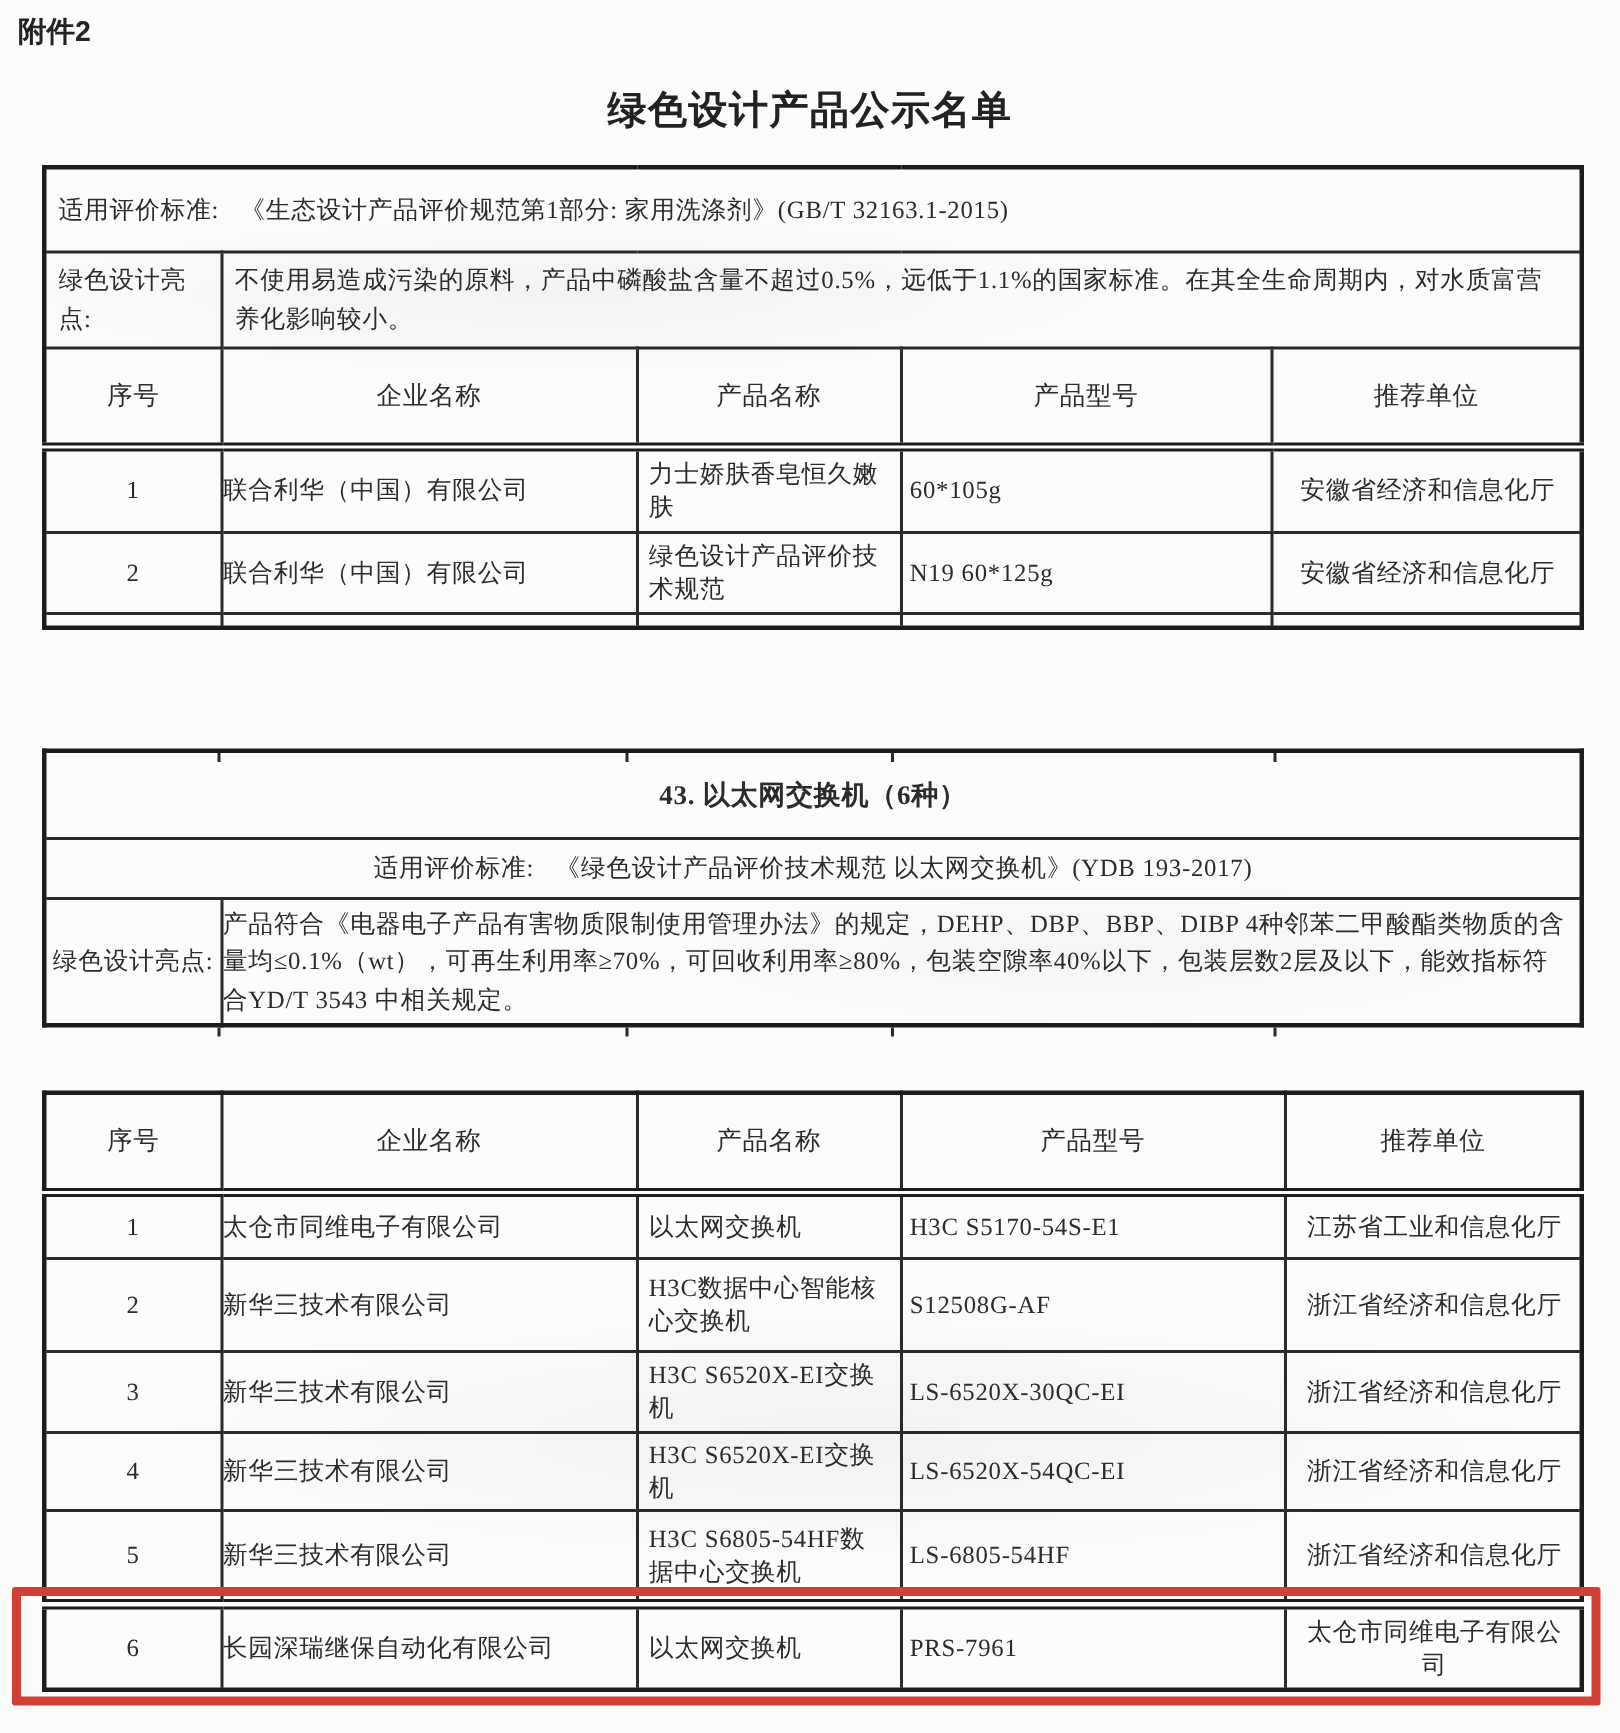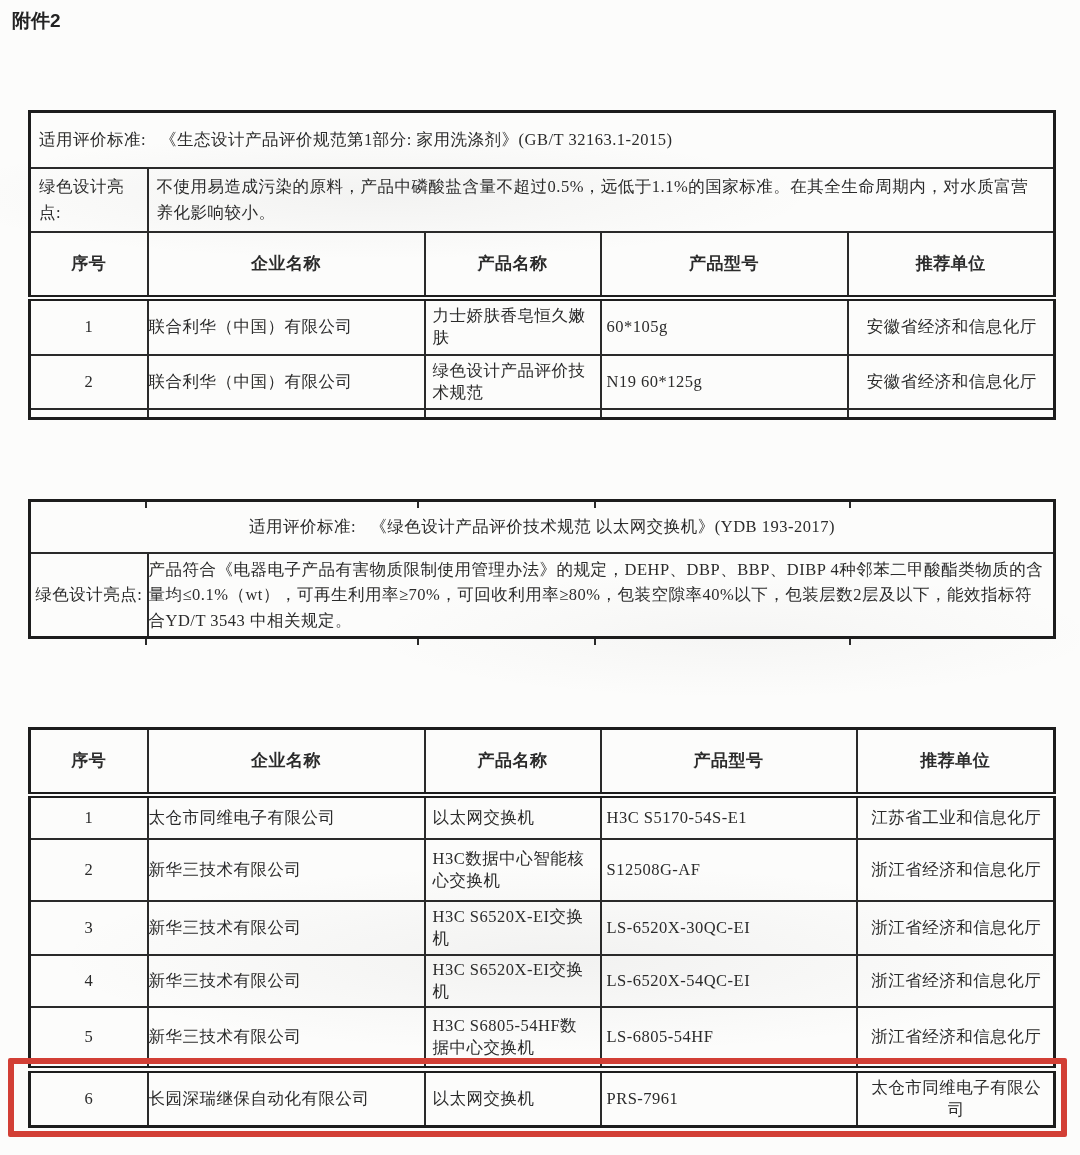--- a/index.html
+++ b/index.html
@@ -45,40 +45,40 @@
     overflow:hidden;
   }
   .section-row td{
     font-weight:bold;font-size:18px;padding-left:6px;letter-spacing:.5px;
   }
   .standard-row td{padding-left:12px;}
   .standard-row .lbl{margin-right:14px;}
   .highlight-row td{line-height:1.55;}
   .hl-label{padding-left:6px;}
   th{
-    font-weight:bold;font-size:17px;text-align:center;
+    font-weight:normal;font-size:17px;text-align:center;
     border-bottom:6px double #1d1d1d !important;
   }
   tbody td:first-child{text-align:center;padding:3px 2px;}
   tbody td:nth-child(4){padding-left:5px;padding-right:3px;}
   tbody td:nth-child(2){padding-left:0;}
   tbody td:nth-child(5){padding-left:10px;text-align:center;}
   tbody td:nth-child(3){padding-left:7px;padding-right:13px;}
   
   .t1 .section-row{height:57px}
   .t1 .standard-row{height:56px}
   .t1 .highlight-row{height:64px}
   .t1 thead tr.head-row{height:66px}
   .t1 tbody tr:nth-child(1){height:57px}
   .t1 tbody tr:nth-child(2){height:54px}
   .t1 tfoot tr{height:10px}
   .t1 tfoot td{padding:0;}
   
   .t2a .section-row{height:58px}
-  .t2a .standard-row{height:52px}
+  .t2a .standard-row{height:40px}
   .t2a .highlight-row{height:82px}
   
   .t2b thead tr{height:66px}
   .t2b tbody tr:nth-child(1){height:44px}
   .t2b tbody tr:nth-child(2){height:62px}
   .t2b tbody tr:nth-child(3){height:54px}
   .t2b tbody tr:nth-child(4){height:52px}
   .t2b tbody tr:nth-child(5){height:63px}
   .t2b tbody tr:nth-child(6){height:57px}
   .t2b tbody tr:last-child td{border-top:7px double #1d1d1d;}
@@ -92,20 +92,21 @@
     border:6px solid #d23f35;border-radius:2px;
     box-sizing:border-box;pointer-events:none;
   }
 </style>
 </head>
 <body>
 
 <div class="page">
 
   <div class="attachment">附件2</div>
+  <h1 class="title">绿色设计产品公示名单</h1>
 
   <div class="tw tw1">
     <table class="doc t1">
       <colgroup>
         <col style="width:118px">
           <col style="width:277px">
           <col style="width:176px">
           <col style="width:247px">
           <col style="width:207px">
       </colgroup>
@@ -155,20 +156,23 @@
     </table>
   </div>
 
   <div class="tw tw2a" style="position:absolute;">
     <table class="doc t2a">
       <colgroup>
         <col style="width:118px">
           <col style="width:907px">
       </colgroup>
       <tbody>
+        <tr class="section-row">
+          <td colspan="2">43. 以太网交换机（6种）</td>
+        </tr>
         <tr class="standard-row">
           <td colspan="2">
             <span class="lbl">适用评价标准:</span><span>《绿色设计产品评价技术规范 以太网交换机》(YDB 193-2017)</span>
           </td>
         </tr>
         <tr class="highlight-row">
           <td class="hl-label">绿色设计亮点:</td>
           <td>产品符合《电器电子产品有害物质限制使用管理办法》的规定，DEHP、DBP、BBP、DIBP 4种邻苯二甲酸酯类物质的含量均≤0.1%（wt），可再生利用率≥70%，可回收利用率≥80%，包装空隙率40%以下，包装层数2层及以下，能效指标符合YD/T 3543 中相关规定。</td>
         </tr>
       </tbody>

